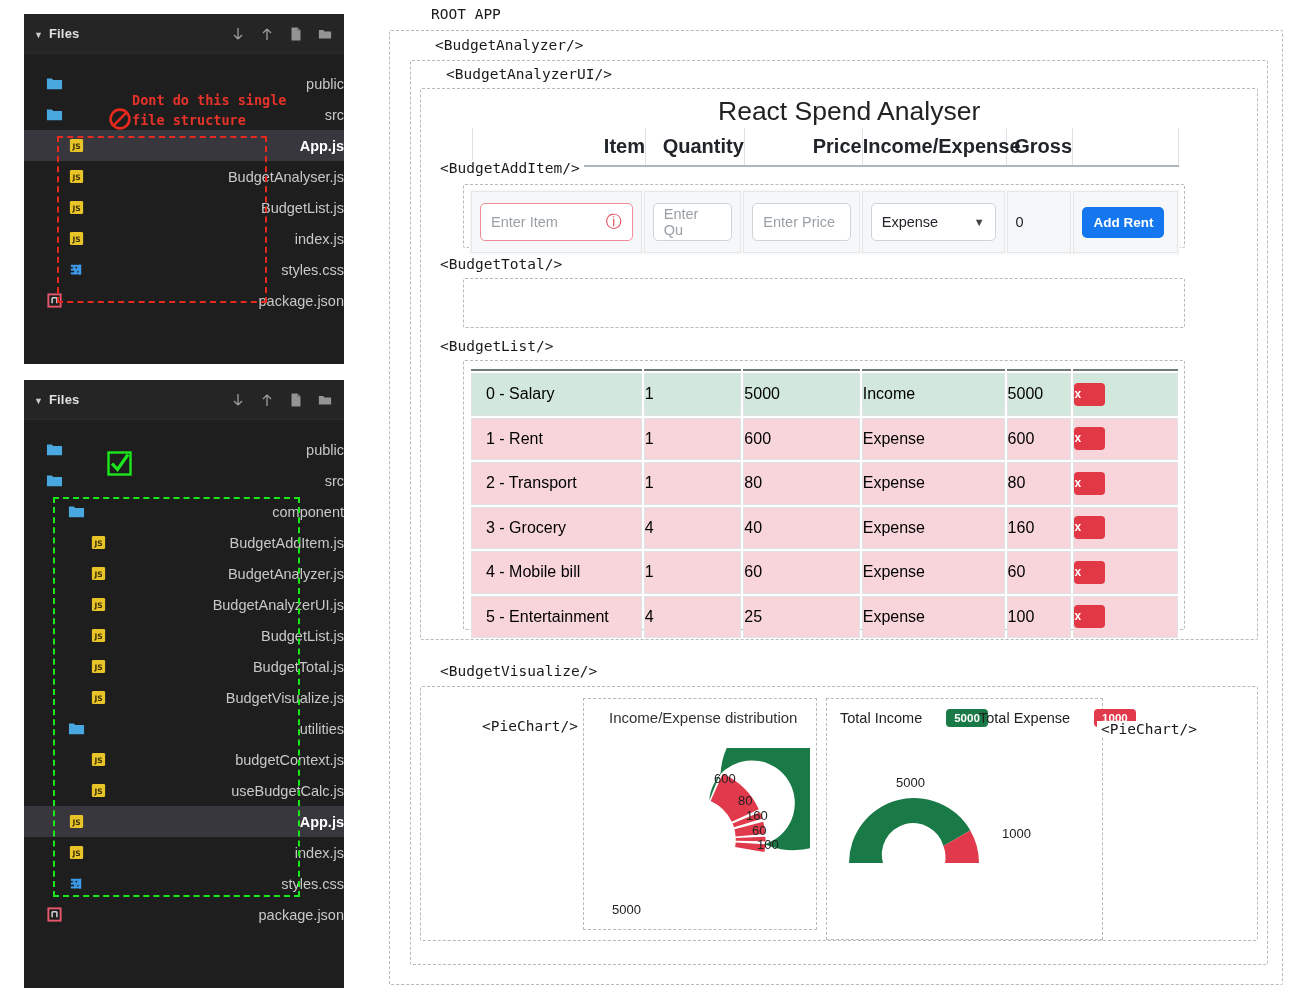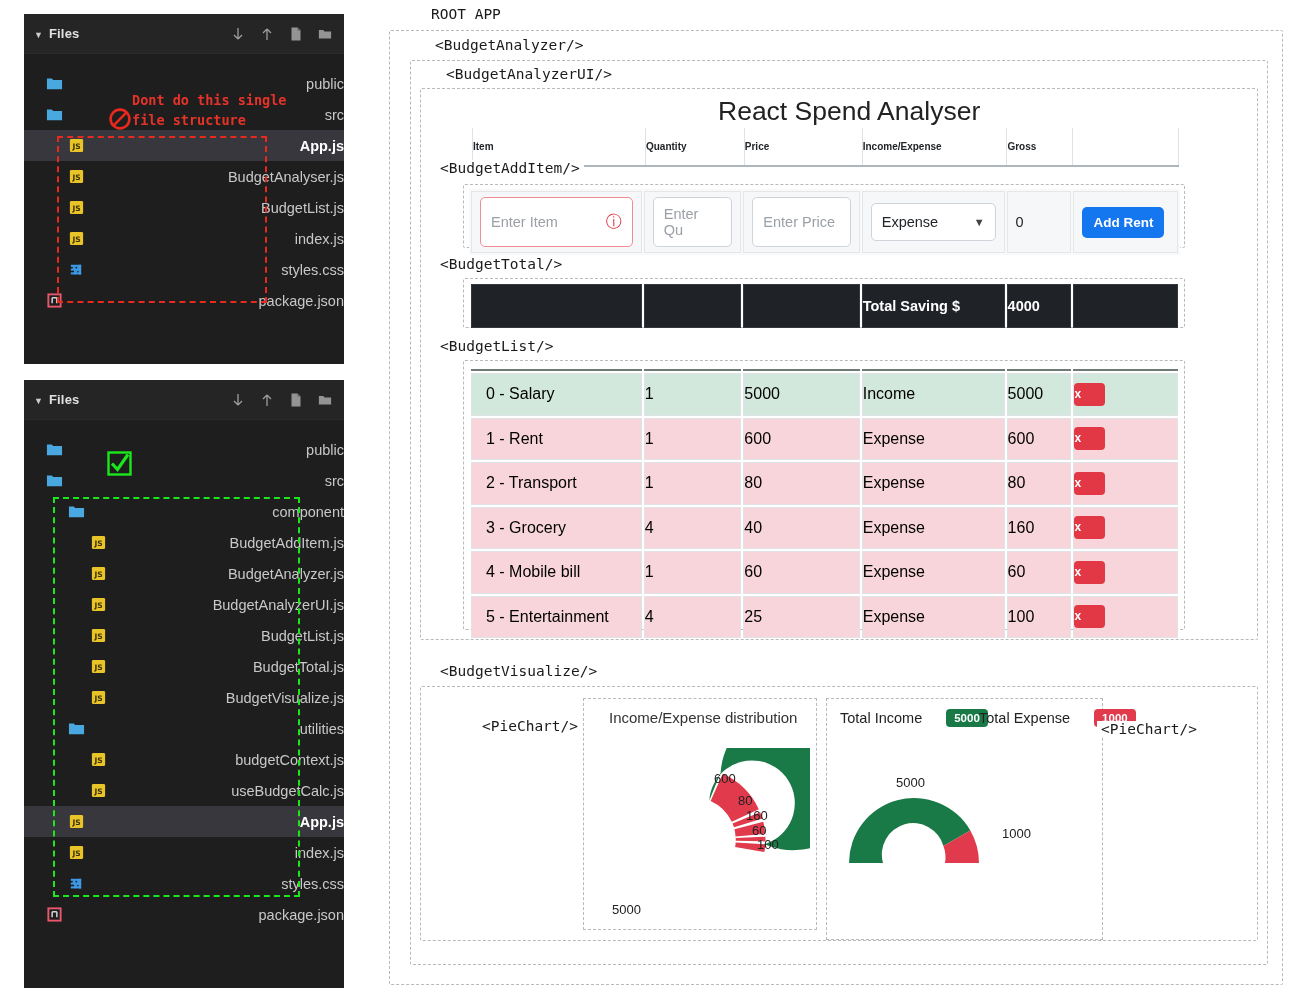--- a/index.html
+++ b/index.html
@@ -94,39 +94,39 @@
     position: absolute;
     font-size: 26.5px;
     color: #222;
     white-space: nowrap;
   }
 
   
   .tbl { border-collapse: collapse; table-layout: fixed; }
   .tbl th, .tbl td {
     border: 1px solid #dee2e6;
-    font-size: 10px;
-    text-align: left;
+    font-size: 20px;
+    text-align: right;
     vertical-align: middle;
     margin-left: 20px;
   }
   .tbl th {
     font-weight: bold;
     color: #212529;
     height: 38px;
     border-top: none;
     border-bottom: 2px solid #adb5bd;
   }
 
   
   .additem { position: absolute; }
   .additem table { width: 100%; background: #f8f9fa; }
   .additem td { height: 62px; border: 1px solid #e6e6e6; background: #f6f7f8; padding: 0 8px; }
   .inp {
-    width: 100%; height: 50px;
+    width: 100%; height: 38px;
     border: 1px solid #ced4da; border-radius: 5px;
     background: #fff;
     display: flex; align-items: center;
     padding: 0 10px;
     font-size: 14.5px; color: #9aa0a6;
     overflow: hidden;
   }
   .inp.invalid { border: 1px solid #f18b95; }
   .inp .warn { margin-left: auto; color: #dc3545; font-size: 16px; }
   .sel {
@@ -515,42 +515,20 @@
             <span class="btn-add">Add Rent</span>
           </td>
         </tr>
       </tbody>
         </table>
     </div>
 
     <div class="lvl" style="left:100px; top:278px; width:722px; height:50px;"></div>
     <div class="lbl" style="left:73px; top:256px;">&lt;BudgetTotal/&gt;</div>
 
-    <div class="totalbar" style="left:106px; top:282px; width:711px;">
-      <table style="width:100%; table-layout:fixed;">
-        <colgroup>
-          <col style="width:24.5%">
-            <col style="width:14%">
-            <col style="width:16.7%">
-          <col style="width:20.5%">
-            <col style="width:9.3%">
-            <col style="width:15%">
-        </colgroup>
-        <tbody>
-            <tr>
-          <td></td>
-          <td></td>
-          <td></td>
-          <td>Total Saving $</td>
-          <td>4000</td>
-          <td></td>
-        </tr>
-      </tbody>
-        </table>
-    </div>
 
     <div class="lvl" style="left:100px; top:360px; width:722px; height:270px;"></div>
     <div class="lbl" style="left:73px; top:338px;">&lt;BudgetList/&gt;</div>
 
     <div class="listtbl" style="left:106px; top:367px; width:711px;">
       <table style="width:100%; table-layout:fixed;">
         <colgroup>
           <col style="width:24.5%">
             <col style="width:14%">
             <col style="width:16.7%">

